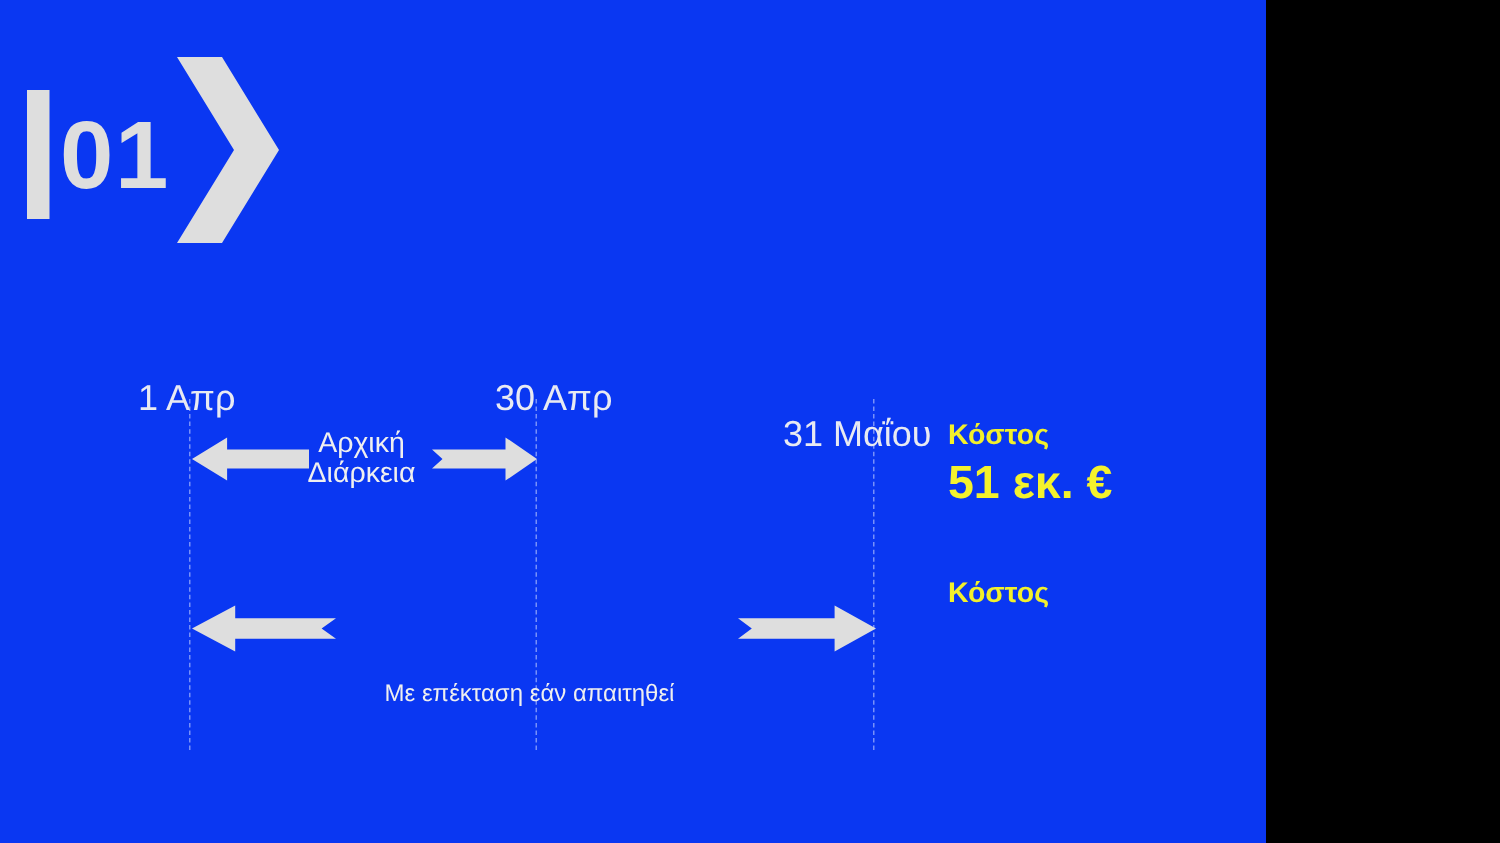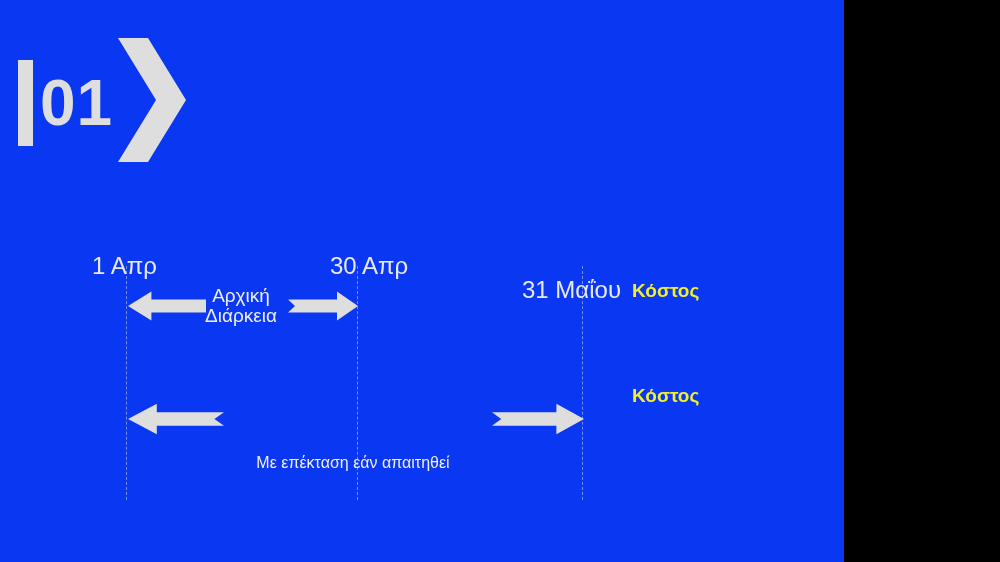--- a/index.html
+++ b/index.html
@@ -163,18 +163,19 @@
       <path d="M0 20 L30 2 L30 12 L100 12 L90 20 L100 28 L30 28 L30 38 Z" fill="#DEDEDE"></path>
     </svg>
     <div class="row-label small" id="label-1" style="left: 218px; top: 409px; width: 270px;">Με επέκταση εάν απαιτηθεί</div>
     <svg class="arrow" id="arrow-1-right" viewBox="0 0 100 40" preserveAspectRatio="none" aria-hidden="true" style="left: 492px; top: 402px; width: 92px; height: 34px;">
       <path d="M0 12 L70 12 L70 2 L100 20 L70 38 L70 28 L0 28 L10 20 Z" fill="#DEDEDE"></path>
     </svg>
   </div>
 
   <div class="cost-block" id="cost-0" style="top: 279px;">
     <p class="cost-title">Κόστος</p>
+    <p class="cost-value">51 εκ. €</p>
   </div>
   <div class="cost-block" id="cost-1" style="top: 384px;">
     <p class="cost-title">Κόστος</p>
   </div>
 
 </div>
 
 </body></html>

